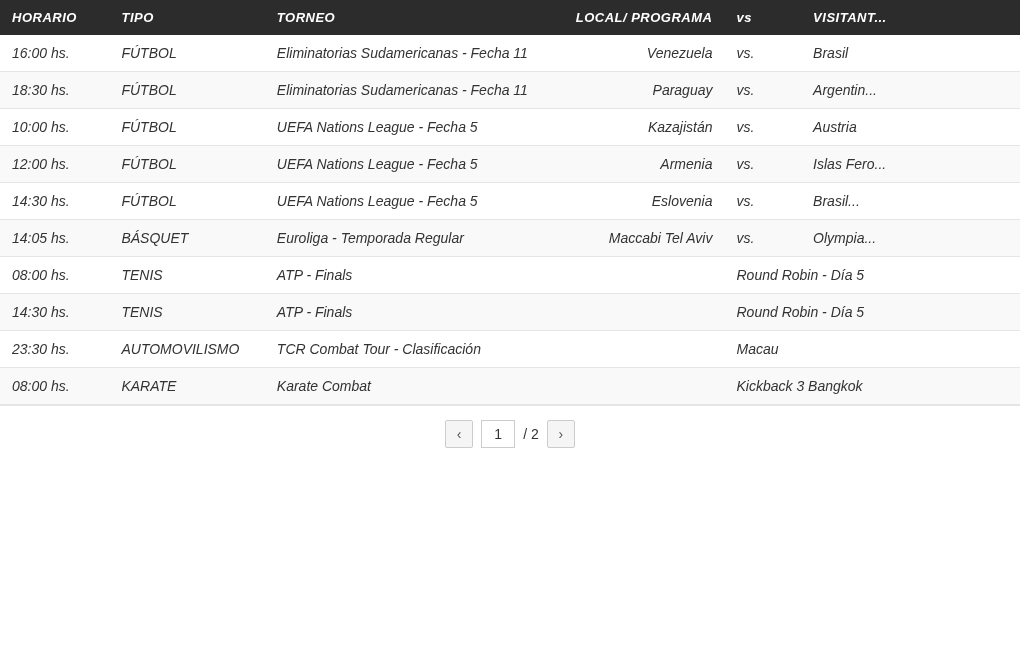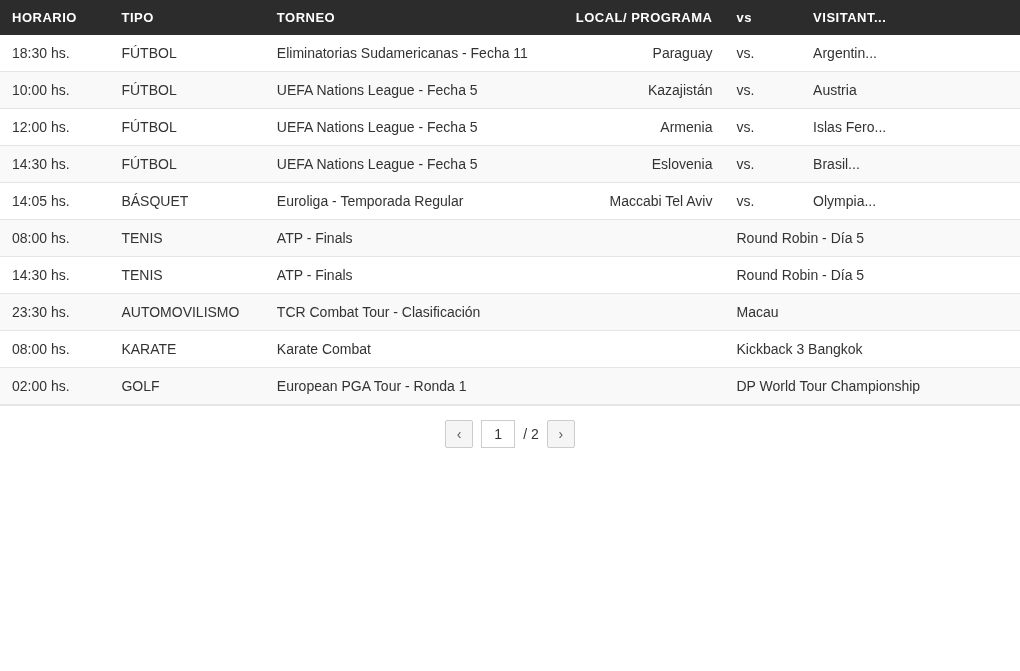--- a/index.html
+++ b/index.html
@@ -11,20 +11,21 @@
     body {
       font-family: Arial, sans-serif;
       font-size: 14px;
       background: #fff;
       width: 1020px;
     }
 
     .table-container {
       width: 100%;
       overflow: hidden;
+      font-style: italic;
     }
 
     table {
       width: 100%;
       border-collapse: collapse;
     }
 
     thead tr {
       background: #2c2c2c;
       color: #fff;
@@ -109,20 +110,28 @@
       <tr>
         <th class="col-horario">HORARIO</th>
         <th class="col-tipo">TIPO</th>
         <th class="col-torneo">TORNEO</th>
         <th class="col-local">LOCAL/ PROGRAMA</th>
         <th class="col-vs">vs</th>
         <th class="col-visita">VISITANT...</th>
       </tr>
     </thead>
     <tbody id="table-body">
+    <tr>
+          <td class="col-horario">16:00 hs.</td>
+          <td class="col-tipo">FÚTBOL</td>
+          <td class="col-torneo">Eliminatorias Sudamericanas - Fecha 11</td>
+          <td class="col-local">Venezuela</td>
+          <td class="col-vs">vs.</td>
+          <td class="col-visita">Brasil</td>
+        </tr>
         <tr>
           <td class="col-horario">18:30 hs.</td>
           <td class="col-tipo">FÚTBOL</td>
           <td class="col-torneo">Eliminatorias Sudamericanas - Fecha 11</td>
           <td class="col-local">Paraguay</td>
           <td class="col-vs">vs.</td>
           <td class="col-visita">Argentin...</td>
         </tr>
         <tr>
           <td class="col-horario">10:00 hs.</td>
@@ -176,27 +185,20 @@
           <td class="col-torneo">TCR Combat Tour - Clasificación</td>
           <td class="col-local"></td>
           <td colspan="2">Macau</td>
         </tr>
         <tr>
           <td class="col-horario">08:00 hs.</td>
           <td class="col-tipo">KARATE</td>
           <td class="col-torneo">Karate Combat</td>
           <td class="col-local"></td>
           <td colspan="2">Kickback 3 Bangkok</td>
-        </tr>
-        <tr>
-          <td class="col-horario">02:00 hs.</td>
-          <td class="col-tipo">GOLF</td>
-          <td class="col-torneo">European PGA Tour - Ronda 1</td>
-          <td class="col-local"></td>
-          <td colspan="2">DP World Tour Championship</td>
         </tr>
       </tbody>
   </table>
 </div>
 
 <div class="pagination">
   <button class="pagination-btn">‹</button>
   <input class="pagination-input" type="text" value="1" style="">
   <span class="pagination-total">/ 2</span>
   <button class="pagination-btn">›</button>

